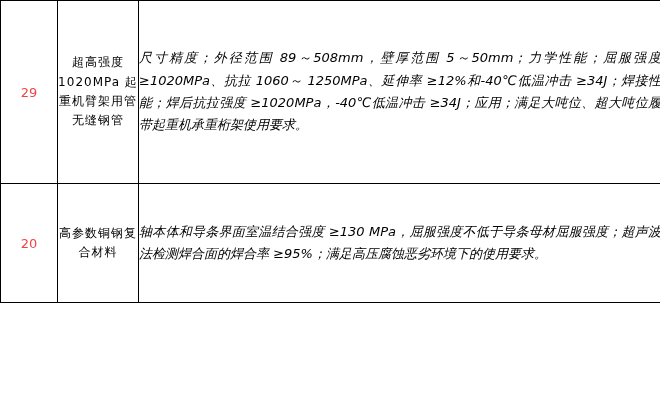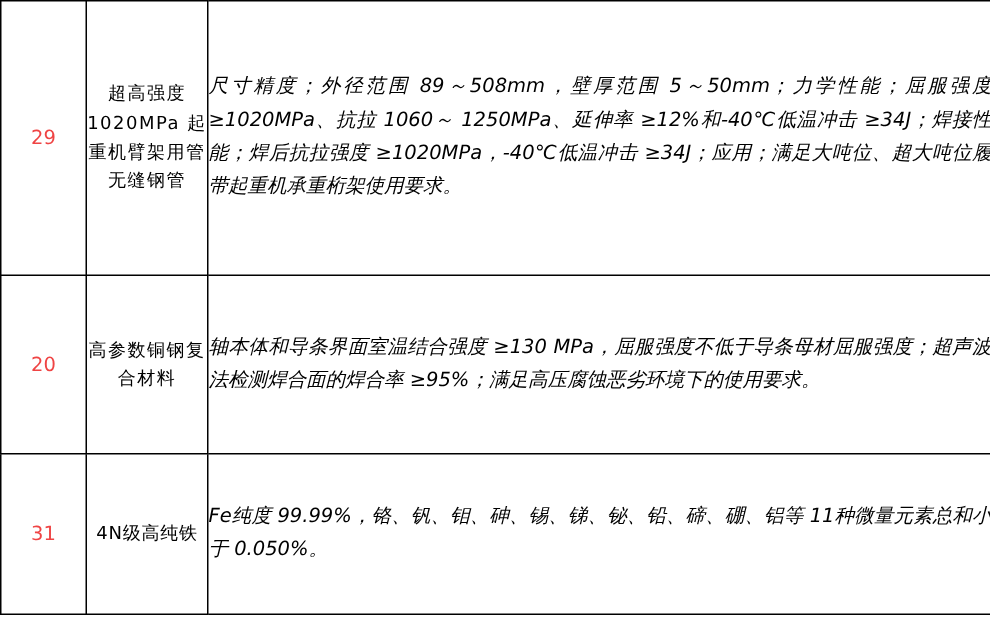--- a/index.html
+++ b/index.html
@@ -71,20 +71,15 @@
       <tr class="row-29">
         <td class="col-num">29</td>
         <td class="col-name">超高强度 1020MPa 起重机臂架用管无缝钢管</td>
         <td class="col-desc">尺寸精度；外径范围 89～508mm，壁厚范围  5～50mm；力学性能；屈服强度  ≥1020MPa、抗拉 1060～   1250MPa、延伸率 ≥12%和-40℃低温冲击 ≥34J；焊接性能；焊后抗拉强度  ≥1020MPa，-40℃低温冲击 ≥34J；应用；满足大吨位、超大吨位履带起重机承重桁架使用要求。</td>
       </tr>
       <tr class="row-30">
         <td class="col-num">20</td>
         <td class="col-name">高参数铜钢复合材料</td>
         <td class="col-desc">轴本体和导条界面室温结合强度 ≥130 MPa，屈服强度不低于导条母材屈服强度；超声波法检测焊合面的焊合率 ≥95%；满足高压腐蚀恶劣环境下的使用要求。</td>
       </tr>
-      <tr class="row-31">
-        <td class="col-num">31</td>
-        <td class="col-name">4N级高纯铁</td>
-        <td class="col-desc">Fe纯度 99.99%，铬、钒、钼、砷、锡、锑、铋、铅、碲、硼、铝等 11种微量元素总和小于 0.050%。</td>
-      </tr>
     </tbody>
   </table>
 </div>
 
 </body></html>

